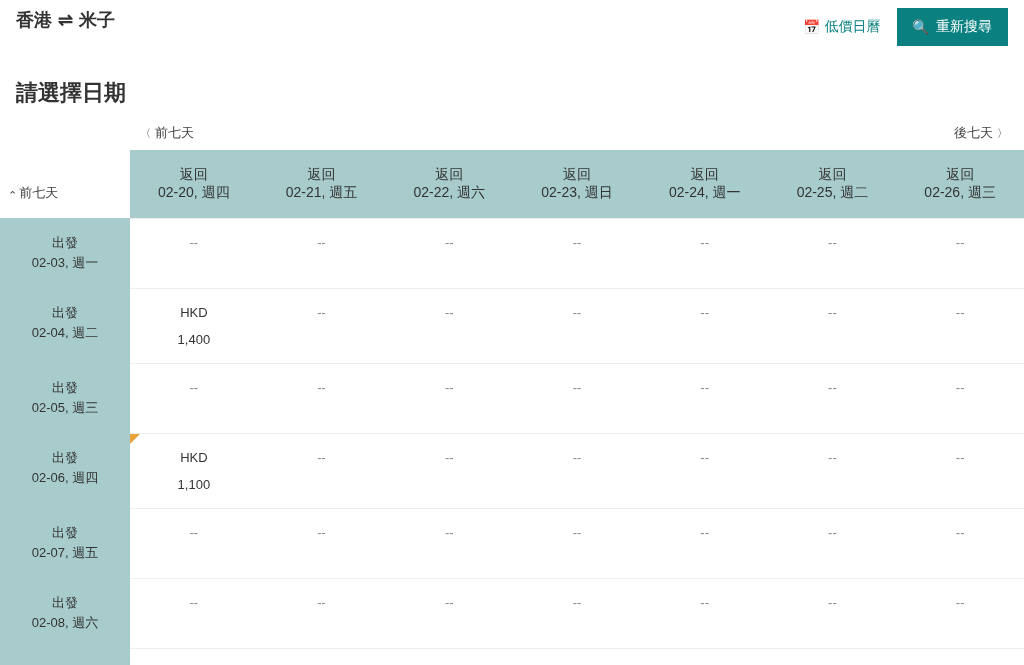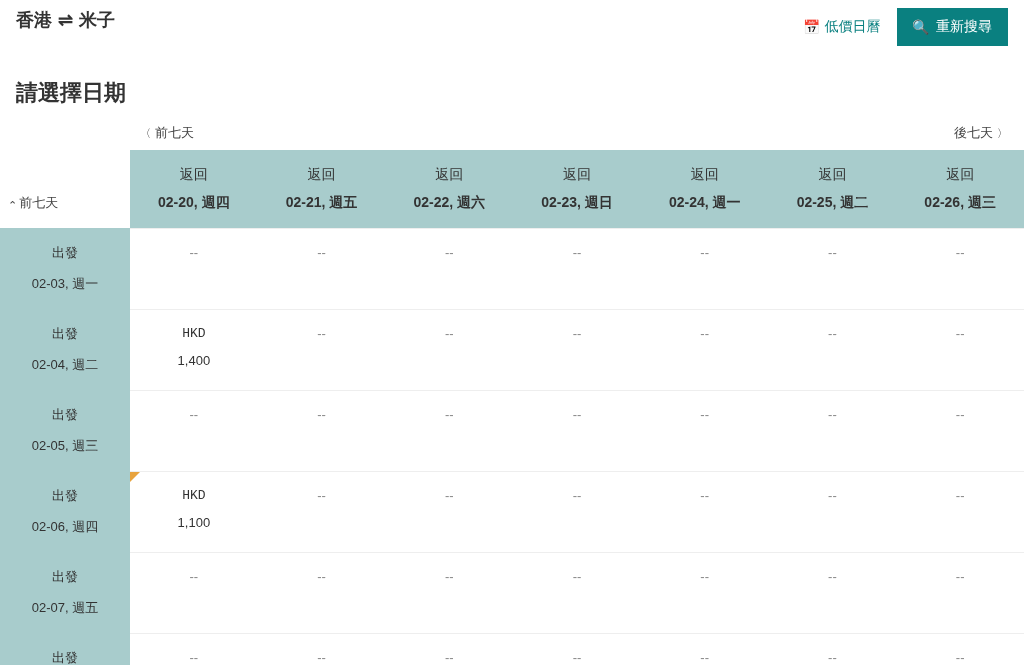--- a/index.html
+++ b/index.html
@@ -17,28 +17,28 @@
     
     .nav-top { display: flex; justify-content: space-between; padding: 0 16px 8px 140px; font-size: 13px; color: #444; }
     .nav-link { cursor: pointer; display: flex; align-items: center; gap: 4px; }
     
     .grid-container { display: grid; grid-template-columns: 130px repeat(7, 1fr); }
     
     .corner-cell { background: #fff; padding: 16px 8px; font-size: 13px; color: #444; display: flex; align-items: flex-end; gap: 2px; }
     
     .col-header { background: #a8cccc; padding: 16px 8px; text-align: center; font-size: 14px; color: #333; }
     .col-header-top { display: block; }
-    .col-header-bot { display: block; margin-top: 10px; font-weight: bold; }
+    .col-header-bot { display: block; margin-top: 0; }
     
     .row-header { background: #a8cccc; padding: 16px 8px; text-align: center; font-size: 13px; color: #333; }
     .row-header-top { display: block; }
-    .row-header-bot { display: block; margin-top: 13px; }
+    .row-header-bot { display: block; margin-top: 2px; }
     
     .price-cell { background: #fff; padding: 16px 8px; text-align: center; font-size: 13px; color: #333; border-top: 1px solid #eee; position: relative; }
-    .price-cell .currency { display: block; font-family: Liberation Mono, monospace; }
+    .price-cell .currency { display: block; }
     .price-cell .amount { display: block; margin-top: 12px; }
     .empty-val { color: #888; }
     
     .corner-marker::before {
       content: '';
       position: absolute;
       top: 0;
       left: 0;
       border-style: solid;
       border-width: 10px 10px 0 0;

